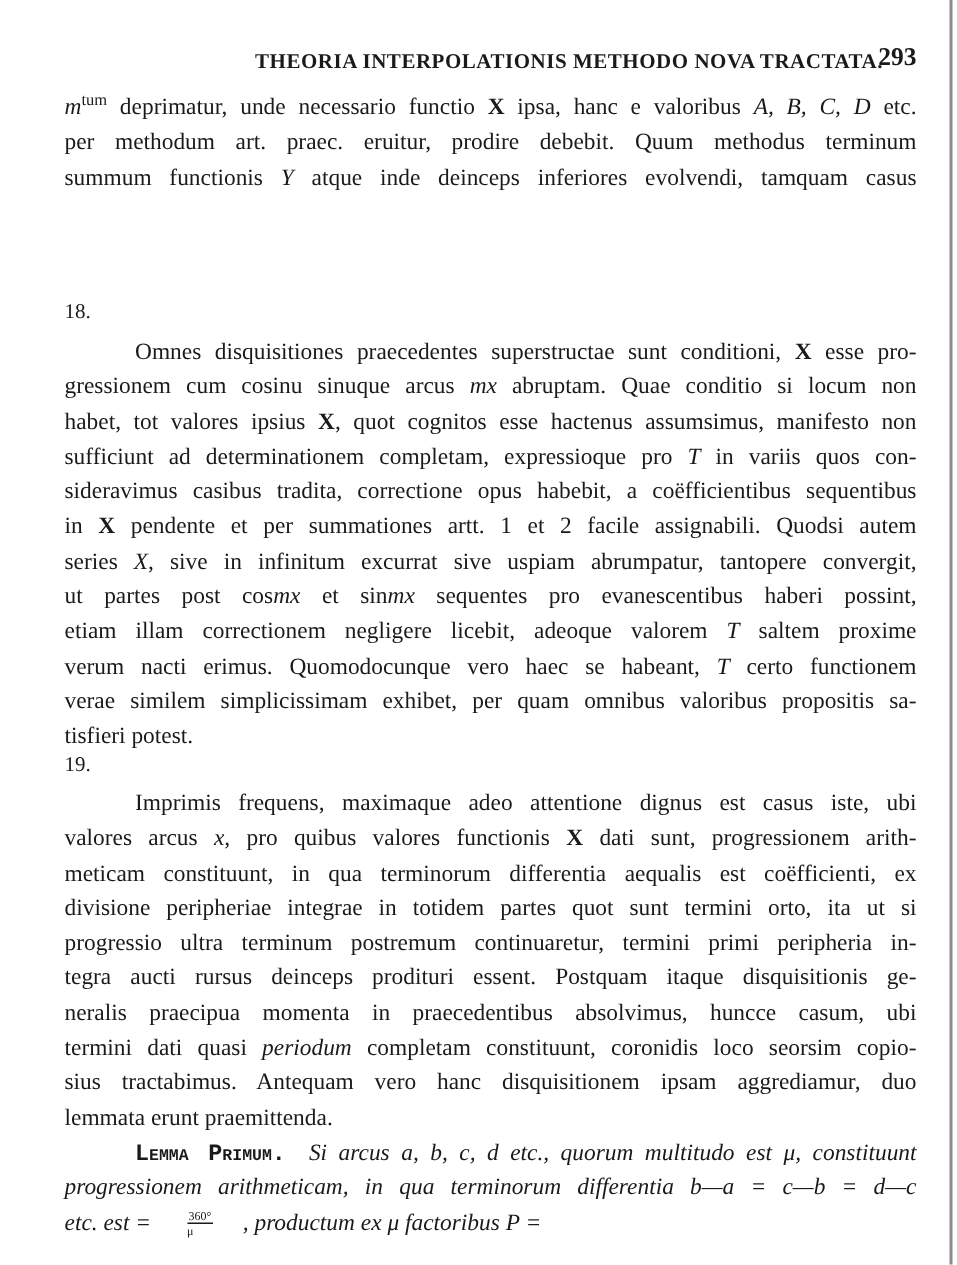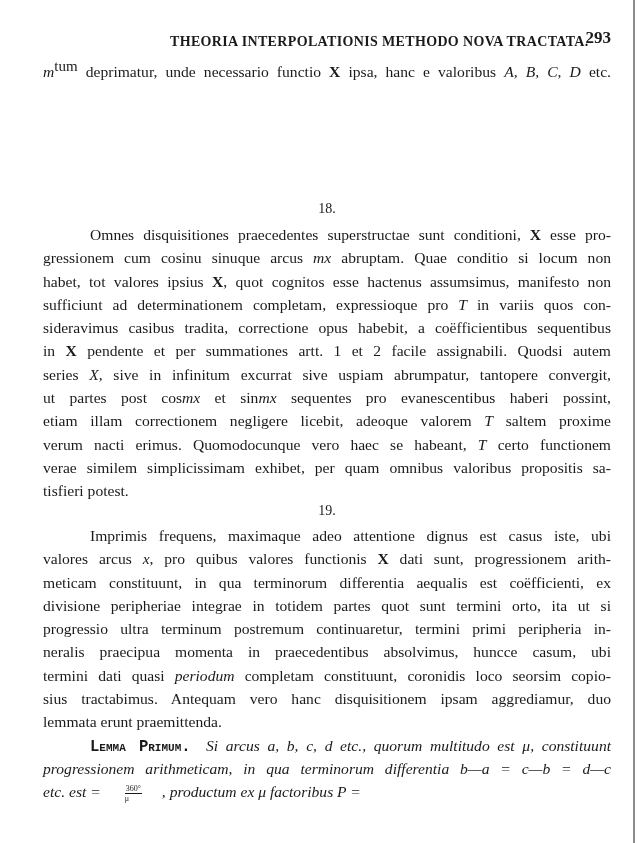--- a/index.html
+++ b/index.html
@@ -29,44 +29,46 @@
   .text {
     position: absolute; left: 43px; width: 568px;
     font-family: "Liberation Serif", serif;
     font-size: 15.6px; line-height: 23.3px;
     text-align: justify; text-align-last: left;
   }
   .line { display: block; white-space: nowrap; text-align: justify; text-align-last: justify; height: 23.3px; }
   .line.last { text-align-last: left; }
   .indent { padding-left: 47px; }
   .section-number {
-    position: absolute; left: 43px; width: 568px; text-align: center;
+    position: absolute; left: 43px; width: 568px; text-align: left;
     font-family: "Liberation Serif", serif; font-size: 14px;
   }
   i, .it { font-style: italic; }
   b.math { font-weight: bold; font-style: normal; }
   .bi { font-weight: normal; font-style: italic; }
-  sup { font-size: 15px; vertical-align: 6px; line-height: 0; }
+  sup { font-size: 11px; vertical-align: 6px; line-height: 0; }
   .sc { font-variant: small-caps; font-family: Liberation Mono, monospace; }
   .frac { display: inline-block; vertical-align: middle; text-align: center; font-size: 8px; line-height: 9px; margin: 0 20px; }
   .frac .num { display: block; border-bottom: 0.8px solid #1a1a1a; padding: 0 1px; }
   .frac .den { display: block; }
 </style>
 </head>
 <body>
 
 <div class="page-border"></div>
 
 <div class="header">
   <span class="running-title">THEORIA INTERPOLATIONIS METHODO NOVA TRACTATA.</span>
   <span class="page-number">293</span>
 </div>
 
 <div class="text" style="top:60px;">
   <span class="line"><i>m</i><sup>tum</sup><span> deprimatur, unde necessario functio </span><b class="math">X</b><span> ipsa, hanc e valoribus </span><span class="bi">A, B, C, D</span><span> etc.</span></span>
+  <span class="line">per methodum art. praec. eruitur, prodire debebit.  Quum methodus terminum</span>
+  <span class="line"><span>summum functionis </span><i>Y</i><span> atque inde deinceps inferiores evolvendi, tamquam casus</span></span>
 </div>
 
 <div class="section-number" style="top:201px;">18.</div>
 <div class="text" style="top:223px;">
   <span class="line indent"><span>Omnes disquisitiones praecedentes superstructae sunt conditioni, </span><b class="math">X</b><span> esse pro-</span></span>
   <span class="line"><span>gressionem cum cosinu sinuque arcus </span><i>mx</i><span> abruptam.  Quae conditio si locum non</span></span>
   <span class="line"><span>habet, tot valores ipsius </span><b class="math">X</b><span>, quot cognitos esse hactenus assumsimus, manifesto non</span></span>
   <span class="line"><span>sufficiunt ad determinationem completam, expressioque pro </span><i>T</i><span> in variis quos con-</span></span>
   <span class="line">sideravimus casibus tradita, correctione opus habebit, a coëfficientibus sequentibus</span>
   <span class="line"><span>in </span><b class="math">X</b><span> pendente et per summationes artt. 1 et 2 facile assignabili.  Quodsi autem</span></span>
@@ -78,20 +80,21 @@
   <span class="line last">tisfieri potest.</span>
 </div>
 
 <div class="section-number" style="top:503px;">19.</div>
 <div class="text" style="top:524px;">
   <span class="line indent">Imprimis frequens, maximaque adeo attentione dignus est casus iste, ubi</span>
   <span class="line"><span>valores arcus </span><i>x</i><span>, pro quibus valores functionis </span><b class="math">X</b><span> dati sunt, progressionem arith-</span></span>
   <span class="line">meticam constituunt, in qua terminorum differentia aequalis est coëfficienti, ex</span>
   <span class="line">divisione peripheriae integrae in totidem partes quot sunt termini orto, ita ut si</span>
   <span class="line">progressio ultra terminum postremum continuaretur, termini primi peripheria in-</span>
+  <span class="line">tegra aucti rursus deinceps proditurі essent.  Postquam itaque disquisitionis ge-</span>
   <span class="line">neralis praecipua momenta in praecedentibus absolvimus, huncce casum, ubi</span>
   <span class="line"><span>termini dati quasi </span><i>periodum</i><span> completam constituunt, coronidis loco seorsim copio-</span></span>
   <span class="line">sius tractabimus.  Antequam vero hanc disquisitionem ipsam aggrediamur, duo</span>
   <span class="line last">lemmata erunt praemittenda.</span>
 
   <span class="line indent"><span class="sc" style="font-weight:bold;">Lemma Primum.</span>&nbsp;&nbsp;<i>Si arcus  a, b, c, d etc.,  quorum multitudo est μ, constituunt</i></span>
   <span class="line"><i>progressionem arithmeticam, in qua terminorum differentia  b—a = c—b = d—c</i></span>
   <span class="line last"><i>etc. est  = </i><span class="frac"><span class="num">360°</span><span class="den">μ</span></span><i>,  productum ex μ factoribus  P =</i></span>
 </div>
 

